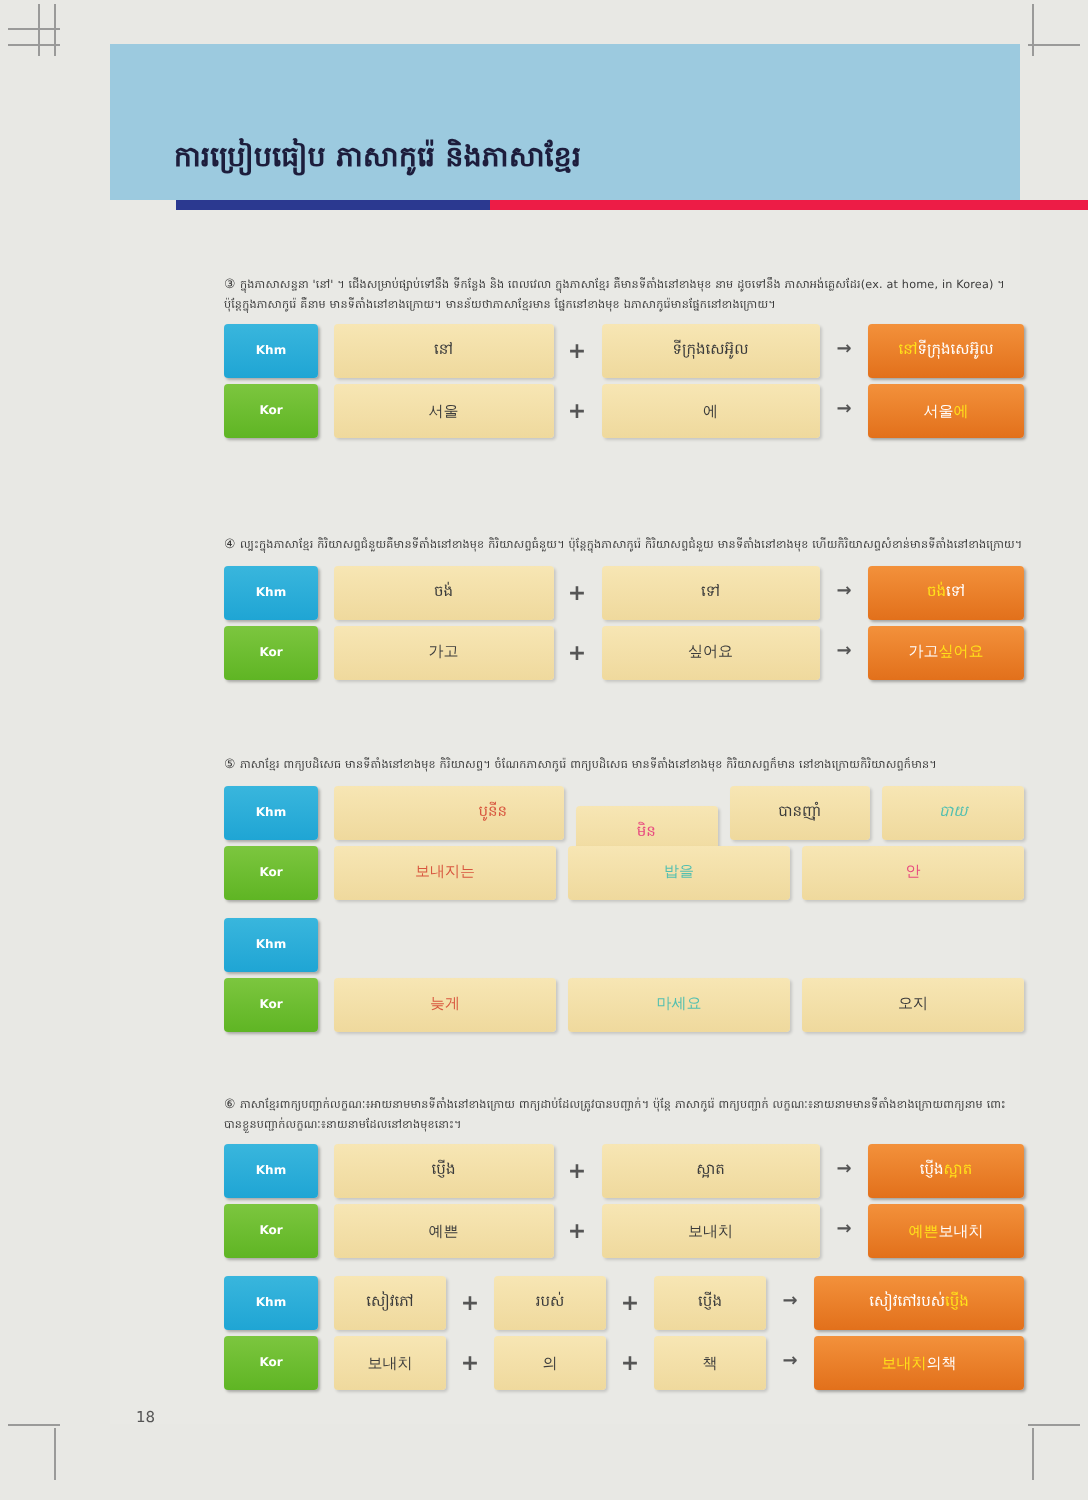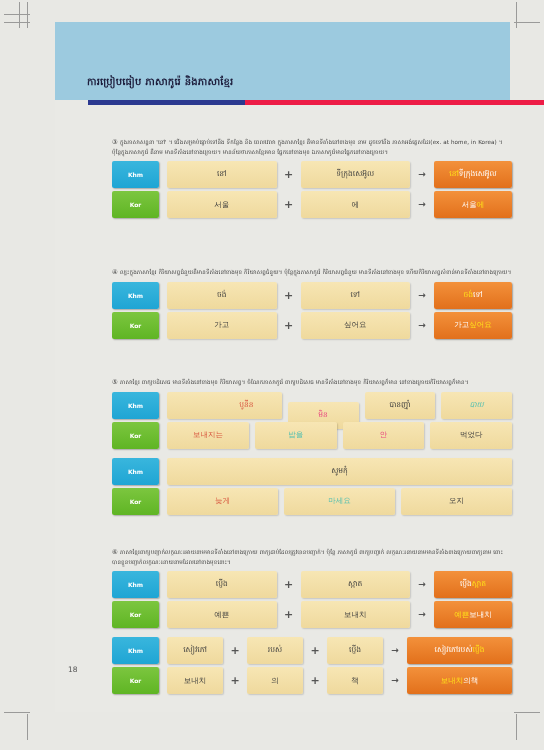--- a/index.html
+++ b/index.html
@@ -22,21 +22,21 @@
     background:#e9e9e5;
   }
 
   
   .header-band{
     position:absolute;left:55px;top:22px;width:455px;height:78px;
     background:#9ccadf;
   }
   .header-title{
     position:absolute;left:32px;bottom:10px;
-    font-size:10px;font-weight:bold;color:#1d1d3c;
+    font-size:14px;font-weight:bold;color:#1d1d3c;
     letter-spacing:0.2px;white-space:nowrap;margin-top:32px;
   }
   .rule{
     position:absolute;top:100px;height:5px;
   }
   .rule-blue{left:88px;width:157px;background:#2b3990;}
   .rule-red{left:245px;width:299px;background:#ed1c46;}
 
   
   .content{
@@ -98,21 +98,21 @@
 
   .gap{flex:0 0 8px;}
 
   
   .c-red{color:#d8573f;}
   .c-pink{color:#e84a7f;}
   .c-teal{color:#52bfb0;}
   .c-gray{color:#3c3c3c;}
 
   .pageno{
-    position:absolute;left:68px;top:665px;
+    position:absolute;left:68px;top:704px;
     font-size:7.5px;color:#555;
   }
 </style>
 </head>
 <body>
 
 <div class="crop ch" style="left:4px;top:22px;"></div>
 <div class="crop cv" style="left:27px;top:2px;"></div>
 <div class="crop ch" style="left:4px;top:14px;"></div>
 <div class="crop cv" style="left:19px;top:2px;"></div>
@@ -201,28 +201,26 @@
             <div class="cell c-pink" style="flex: 1 1 0px; margin-left: 6px; margin-top: 20px;">មិន</div>
             <div class="cell c-gray" style="flex: 1 1 0px; margin-left: 6px;">បានញ៉ាំ</div>
             <div class="cell c-teal" style="flex: 1 1 0px; margin-left: 6px; font-style: italic;">បាយ</div>
           </div>
           <div class="row">
             <div class="lang kor">Kor</div>
             <div class="gap"></div>
             <div class="cell c-red" style="flex: 1 1 0px;">보내지는</div>
             <div class="cell c-teal" style="flex: 1 1 0px; margin-left: 6px;">밥을</div>
             <div class="cell c-pink" style="flex: 1 1 0px; margin-left: 6px;">안</div>
-            <div class="cell c-gray" style="flex: 1 1 0px; margin-left: 6px;">먹었다</div>
           </div>
         </div>
         <div class="grp" style="margin-top: 9px;">
           <div class="row">
             <div class="lang khm">Khm</div>
             <div class="gap"></div>
-            <div class="cell c-gray" style="flex: 1 1 0px;">សូមកុំ</div>
           </div>
           <div class="row">
             <div class="lang kor">Kor</div>
             <div class="gap"></div>
             <div class="cell c-red" style="flex: 1 1 0px;">늦게</div>
             <div class="cell c-teal" style="flex: 1 1 0px; margin-left: 6px;">마세요</div>
             <div class="cell c-gray" style="flex: 1 1 0px; margin-left: 6px;">오지</div>
           </div>
         </div>
       </div>

